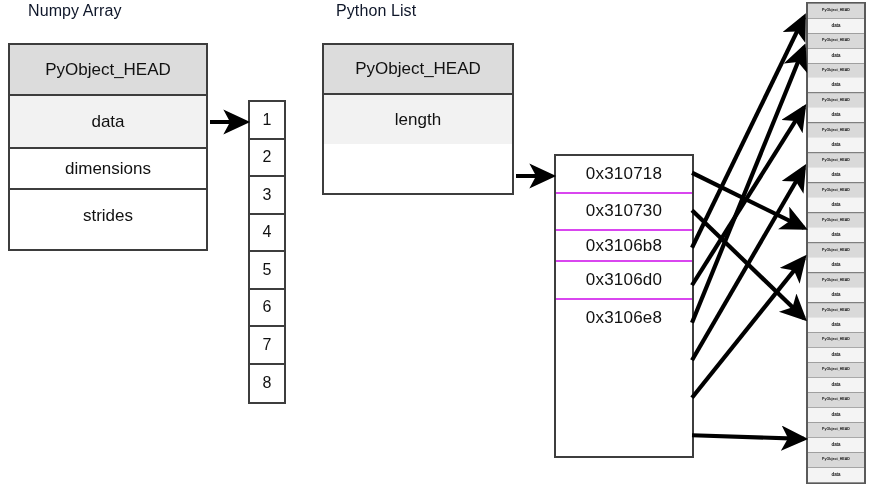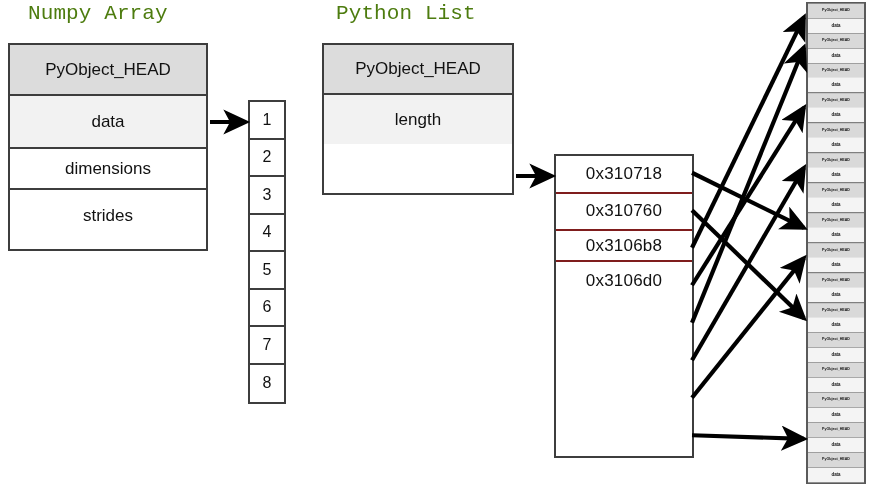--- a/index.html
+++ b/index.html
@@ -4,22 +4,22 @@
 <style>
   html,body{margin:0;padding:0;background:#ffffff;}
   body{
     width:871px;height:486px;position:relative;overflow:hidden;
     font-family:"Liberation Sans","DejaVu Sans",sans-serif;
     color:#000;
   }
   #stage{position:absolute;left:0;top:0;width:871px;height:486px;}
 
   .title{
-    position:absolute;font-size:21px;font-weight:400;color:#4d7c0f;
-    white-space:nowrap;letter-spacing:0.1px;font-family:Liberation Mono, monospace;
+    position:absolute;font-size:16px;font-weight:400;color:#0f172a;
+    white-space:nowrap;letter-spacing:0.1px;
   }
 
   
   .struct{
     position:absolute;border:2px solid #3d3d3d;box-sizing:border-box;
     background:#fff;
   }
   .srow{
     box-sizing:border-box;width:100%;
     display:flex;align-items:center;justify-content:center;
@@ -42,21 +42,21 @@
   }
   .cell:last-child{border-bottom:none;}
 
   
   .addrcol{
     position:absolute;border:2px solid #3d3d3d;box-sizing:border-box;background:#fff;
   }
   .addr{
     box-sizing:border-box;width:100%;
     display:flex;align-items:center;justify-content:center;
-    font-size:17px;color:#111;border-bottom:2px solid #7f1d1d;background:#fff;
+    font-size:17px;color:#111;border-bottom:2px solid #d946ef;background:#fff;
     letter-spacing:0.2px;
   }
   .addr:last-child{border-bottom:none;}
 
   
   .objcol{
     position:absolute;border:2px solid #5a5a5a;box-sizing:border-box;background:#fff;
     display:flex;flex-direction:column;
   }
   .orow{
@@ -99,23 +99,24 @@
       <div class="cell" style="height: 37.5px;">3</div>
       <div class="cell" style="height: 37.5px;">4</div>
       <div class="cell" style="height: 37.5px;">5</div>
       <div class="cell" style="height: 37.5px;">6</div>
       <div class="cell" style="height: 37.5px;">7</div>
       <div class="cell" style="height: 37.5px;">8</div>
     </div>
 
   <div class="addrcol" id="pointer-table" style="left:554px;top:154px;width:140px;height:304px;">
       <div class="addr" style="height: 37.5px;">0x310718</div>
-      <div class="addr" style="height: 37.5px;">0x310760</div>
+      <div class="addr" style="height: 37.5px;">0x310730</div>
       <div class="addr" style="height: 31px;">0x3106b8</div>
       <div class="addr" style="height: 37.5px;">0x3106d0</div>
+      <div class="addr" style="height: 37.5px;">0x3106e8</div>
     </div>
 
   <div class="objcol" id="object-column" style="left:806px;top:2px;width:60px;height:482px;">
       <div class="orow ohead">PyObject_HEAD</div>
       <div class="orow odata">data</div>
       <div class="orow ohead">PyObject_HEAD</div>
       <div class="orow odata">data</div>
       <div class="orow ohead">PyObject_HEAD</div>
       <div class="orow odata">data</div>
       <div class="orow ohead">PyObject_HEAD</div>

